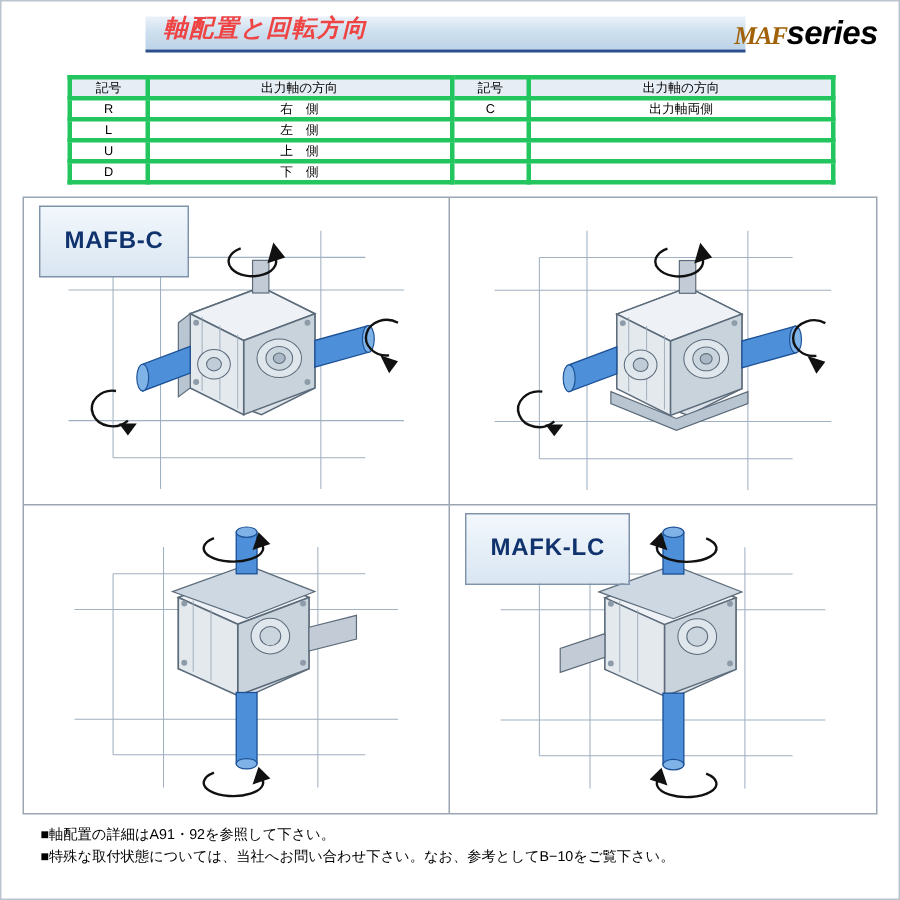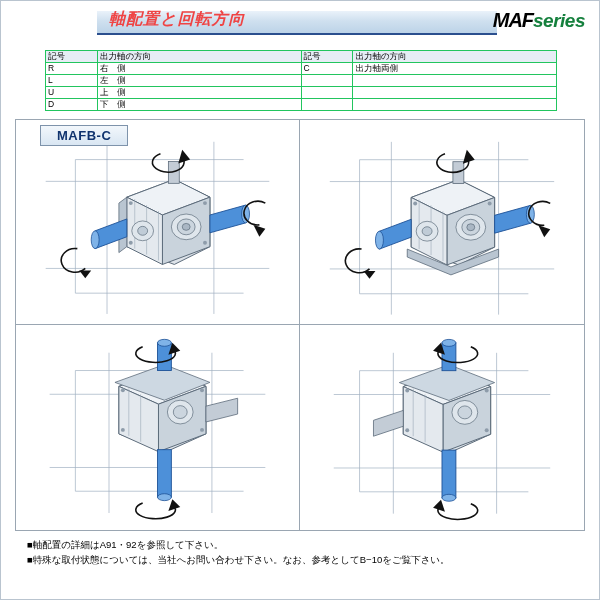--- a/index.html
+++ b/index.html
@@ -40,49 +40,50 @@
     font-style: italic;
   }
   .hdr-series {
     position: absolute;
     right: 14px; top: 8px;
     z-index: 3;
     font-style: italic;
     font-weight: bold;
   }
   .hdr-series .maf {
-    font-size: 20px;
+    font-size: 17px;
+    color: #a16207;
+    letter-spacing: -1px;
+    font-family: Liberation Serif, serif;
+  }
+  .hdr-series .series {
+    font-size: 22px;
     color: #000000;
-    letter-spacing: -1px;
-  }
-  .hdr-series .series {
-    font-size: 19px;
-    color: #15803d;
     letter-spacing: -0.5px;
     text-align: right;
   }
   
   .notes {
     margin: 2px 0 0 0;
     padding: 0 14px;
     font-size: 9.5px;
     line-height: 14px;
   }
   .note-line { white-space: nowrap; }
   
   .tbl-wrap { padding: 3px 0 0 44px; }
   table.codes {
     border-collapse: collapse;
     font-size: 8.5px;
     width: 512px;
   }
   table.codes th, table.codes td {
-    border: 1px solid #22c55e;
+    border: 3px solid #22c55e;
     height: 12px;
-    text-align: left;
+    text-align: center;
     vertical-align: middle;
     padding: 0 2px;
     line-height: 11px;
   }
   table.codes thead th {
     background: #e6edf5;
     font-weight: normal;
   }
   .col-code { width: 52px; }
   .col-dir { width: 204px; }
@@ -100,26 +101,26 @@
   .cell {
     position: relative;
     border-right: 1px solid #9aa6b2;
     border-bottom: 1px solid #9aa6b2;
     overflow: hidden;
   }
   .cell:nth-child(2), .cell:nth-child(4) { border-right: none; }
   .cell:nth-child(3), .cell:nth-child(4) { border-bottom: none; }
   .cell-label {
     position: absolute;
-    left: 24px; top: 5px;
+    left: 10px; top: 5px;
     background: linear-gradient(to bottom, #f2f7fc, #d9e6f2);
     border: 1px solid #7e93ab;
-    font-size: 13px; font-weight: bold;
+    font-size: 16px; font-weight: bold;
     color: #10336e;
-    padding: 2px 16px;
+    padding: 14px 16px;
     letter-spacing: 0.5px;
     z-index: 4;
   }
   .art { position: absolute; inset: 0; }
   
   .footnotes {
     padding: 6px 14px 0 26px;
     font-size: 9.5px;
     line-height: 15px;
   }
@@ -324,20 +325,21 @@
           <path d="M128 180 a20 9 0 1 0 30 2"></path>
         </g>
         <g fill="#111">
           <polygon points="158,18 166,26 154,30"></polygon>
           <polygon points="158,176 166,184 154,188"></polygon>
         </g>
       </svg>
     </div>
 
     <div class="cell">
+      <div class="cell-label">MAFK-LC</div>
       <svg class="art" viewBox="0 0 286 204">
         <g stroke="#9fb0c0" stroke-width="0.7" fill="none">
           <path d="M60 46 L230 46 M60 46 L60 168 M60 168 L230 168"></path>
           <path d="M94 28 L94 190 M198 28 L198 190"></path>
           <path d="M34 70 L252 70 M34 144 L252 144"></path>
         </g>
         <g>
           <polygon points="104,62 152,44 192,62 192,110 152,128 104,110" fill="#dde3e9" stroke="#5c6b7a" stroke-width="1"></polygon>
           <polygon points="104,62 152,44 192,62 144,80" fill="#eef2f6" stroke="#5c6b7a" stroke-width="1"></polygon>
           <polygon points="144,80 192,62 192,110 144,128" fill="#c9d3dc" stroke="#5c6b7a" stroke-width="1"></polygon>

